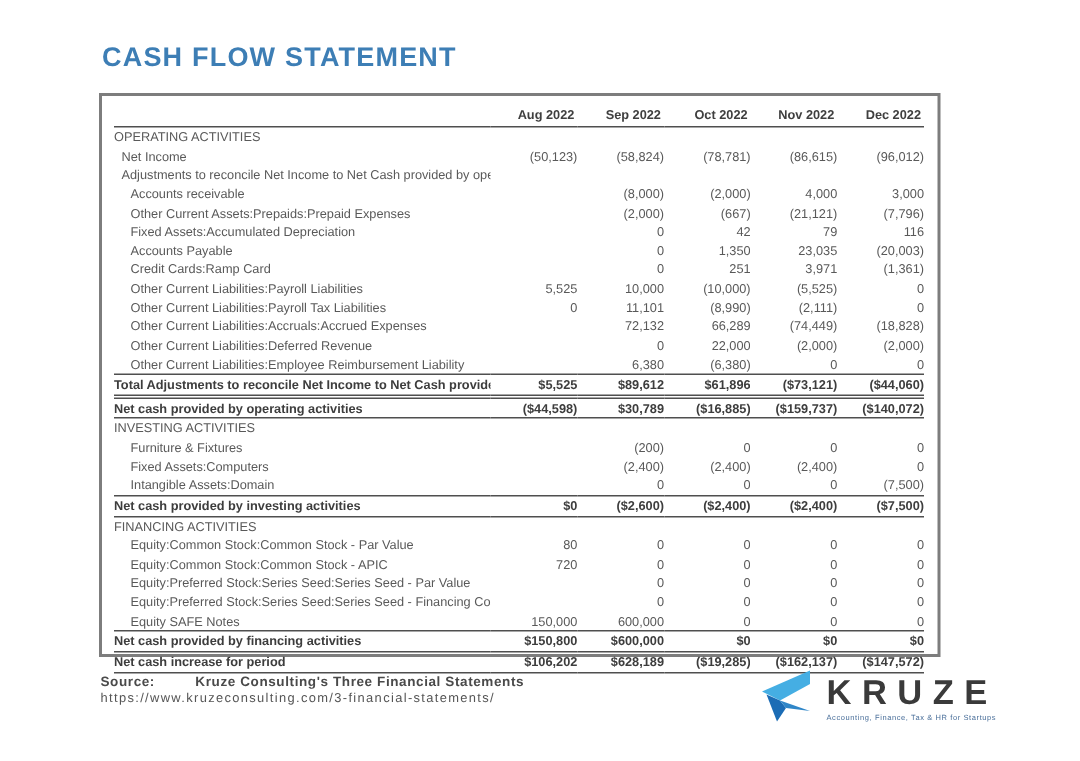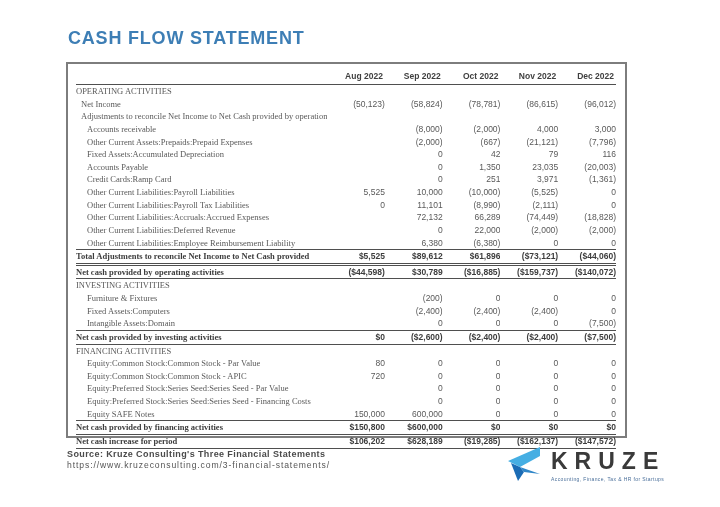--- a/index.html
+++ b/index.html
@@ -24,37 +24,37 @@
   table.cashflow col.c-val{width:10.7%;}
   table.cashflow th{
     text-align:right;font-weight:bold;color:#3f3f3f;font-size:8.5px;
     padding:2px 2px 3px 0;border-bottom:1px solid #4f4f4f;white-space:nowrap;
   }
   table.cashflow th.label-col{text-align:left;}
   table.cashflow td{
     padding:1px 0;line-height:1.25;vertical-align:middle;
     overflow:hidden;white-space:nowrap;
   }
-  td.label{text-align:left;padding-right:2px;font-family:Liberation Serif, serif;}
+  td.label{text-align:left;padding-right:2px;}
   td.val{text-align:right;padding-right:2px;}
   .row-section .label{padding-left:0;}
   .row-level1 .label{padding-left:5px;margin-top:19px;}
   .row-level2 .label{padding-left:11px;margin-top:19px;}
   .row-total td,.row-total-double td,.row-grand-total td{
     font-weight:bold;color:#3d3d3d;
   }
   .row-total-double td{border-top:1px solid #4f4f4f;border-bottom:3px double #4f4f4f;}
   .row-total td{border-top:1px solid #4f4f4f;border-bottom:1px solid #4f4f4f;}
   .row-grand-total td{border-top:1px solid #4f4f4f;border-bottom:1px solid #4f4f4f;}
   .source{
     position:absolute;left:67px;top:448px;
     font-size:9px;color:#4a4a4a;letter-spacing:0.4px;line-height:1.35;
   }
   .source .src-label{font-weight:bold;}
-  .source .src-text{font-weight:bold;}
+  .source .src-text{font-weight:bold;margin-left:24px;}
   .source-url{
     font-weight:normal;color:#555;letter-spacing:0.9px;font-size:8.6px;
     text-decoration:none;cursor:pointer;
   }
   .logo{
     position:absolute;left:505px;top:446px;display:flex;align-items:flex-start;
   }
   .logo-icon{width:38px;height:38px;margin-right:8px;flex:0 0 auto;}
   .logo-textblock{padding-top:4px;}
   .logo-text{

